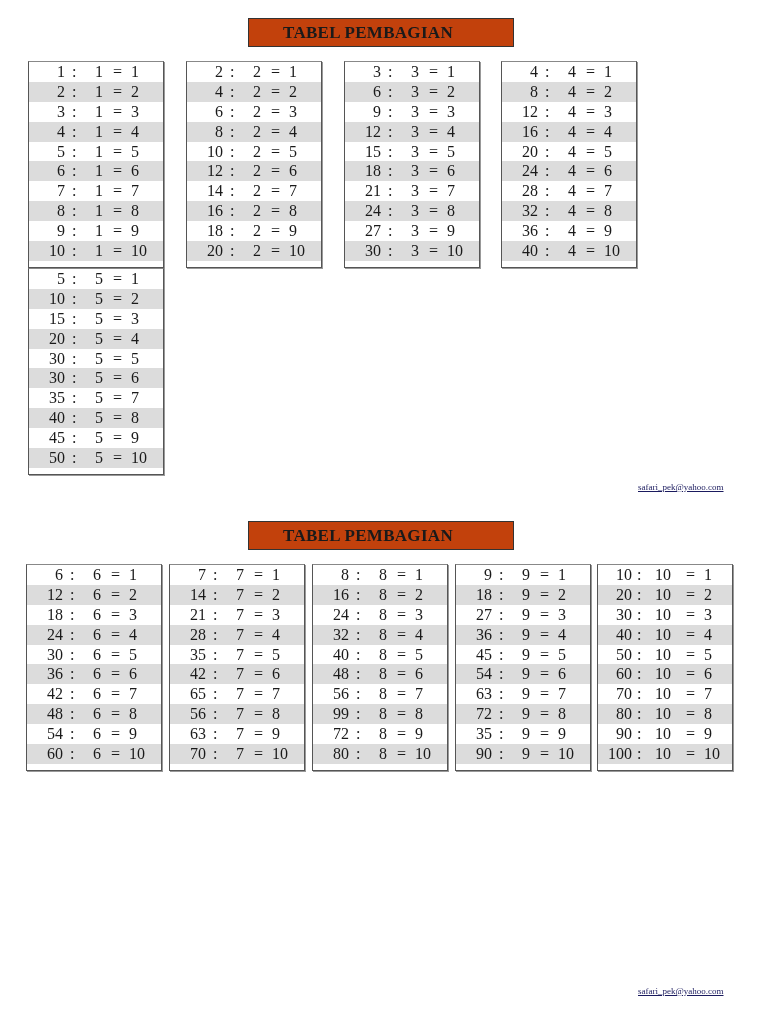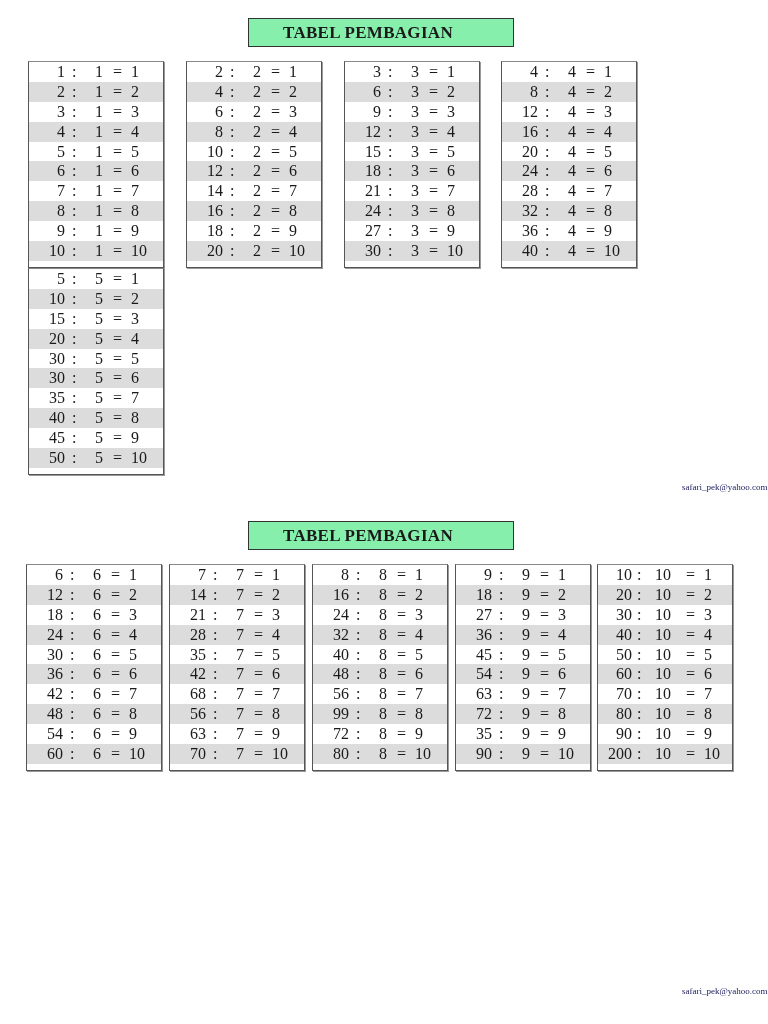--- a/index.html
+++ b/index.html
@@ -1,38 +1,38 @@
 <!DOCTYPE html>
 <html><head>
 <meta charset="utf-8">
 <style>
   html, body { margin:0; padding:0; background:#ffffff; }
   body { width:768px; height:1024px; position:relative; overflow:hidden;
          font-family:"Liberation Serif","DejaVu Serif",serif; color:#1a1a1a; }
-  .title-box { position:absolute; border:1px solid #333; background:#86efac;
+  .title-box { position:absolute; border:1px solid #333; background:#c2410c;
                font-weight:bold; font-size:17px; letter-spacing:0.3px;
                box-sizing:border-box; padding-left:34px; line-height:27px; }
   .tbl { position:absolute; border:1px solid #555; border-top-color:#888;
          background:#fff; box-sizing:border-box; width:136px; padding-bottom:6px;
          box-shadow: 1px 1px 0 #999; }
   .row { height:19.9px; line-height:20px; font-size:16px; position:relative; }
   .row.alt { background:#dcdcdc; }
   .row span { position:absolute; top:0; }
   .c-a { text-align:right; width:36px; left:0; }
   .c-col { left:43px; }
   .c-b { text-align:right; width:20px; left:54px; }
   .c-eq { left:84px; }
   .c-r { left:102px; }
   .wide .c-a { width:38px; left:-4px; }
   .wide .c-col { left:39px; }
   .wide .c-b { width:26px; left:47px; }
   .wide .c-eq { left:88px; }
   .wide .c-r { left:106px; }
-  .email { position:absolute; font-size:9px; 
-           color:#1a1a5e; font-family:"Liberation Serif",serif;margin-left:44px; }
+  .email { position:absolute; font-size:9px; text-decoration:underline;
+           color:#1a1a5e; font-family:"Liberation Serif",serif; }
 </style>
 </head>
 <body>
 
 <div class="title-box" style="left:248px; top:18px; width:266px; height:29px;">TABEL PEMBAGIAN</div>
 
 <div id="p1-tables">
     <div class="tbl" style="left: 28px; top: 61px;">
       <div class="row">
         <span class="c-a">1</span>
@@ -509,21 +509,21 @@
         <span class="c-r">5</span>
       </div>
       <div class="row alt">
         <span class="c-a">42</span>
         <span class="c-col">:</span>
         <span class="c-b">7</span>
         <span class="c-eq">=</span>
         <span class="c-r">6</span>
       </div>
       <div class="row">
-        <span class="c-a">68</span>
+        <span class="c-a">65</span>
         <span class="c-col">:</span>
         <span class="c-b">7</span>
         <span class="c-eq">=</span>
         <span class="c-r">7</span>
       </div>
       <div class="row alt">
         <span class="c-a">56</span>
         <span class="c-col">:</span>
         <span class="c-b">7</span>
         <span class="c-eq">=</span>
@@ -746,21 +746,21 @@
         <span class="c-r">8</span>
       </div>
       <div class="row">
         <span class="c-a">90</span>
         <span class="c-col">:</span>
         <span class="c-b">10</span>
         <span class="c-eq">=</span>
         <span class="c-r">9</span>
       </div>
       <div class="row alt">
-        <span class="c-a">200</span>
+        <span class="c-a">100</span>
         <span class="c-col">:</span>
         <span class="c-b">10</span>
         <span class="c-eq">=</span>
         <span class="c-r">10</span>
       </div>
     </div>
   </div>
 
 <div class="email" style="left:638px; top:986px;">safari_pek@yahoo.com</div>
 

